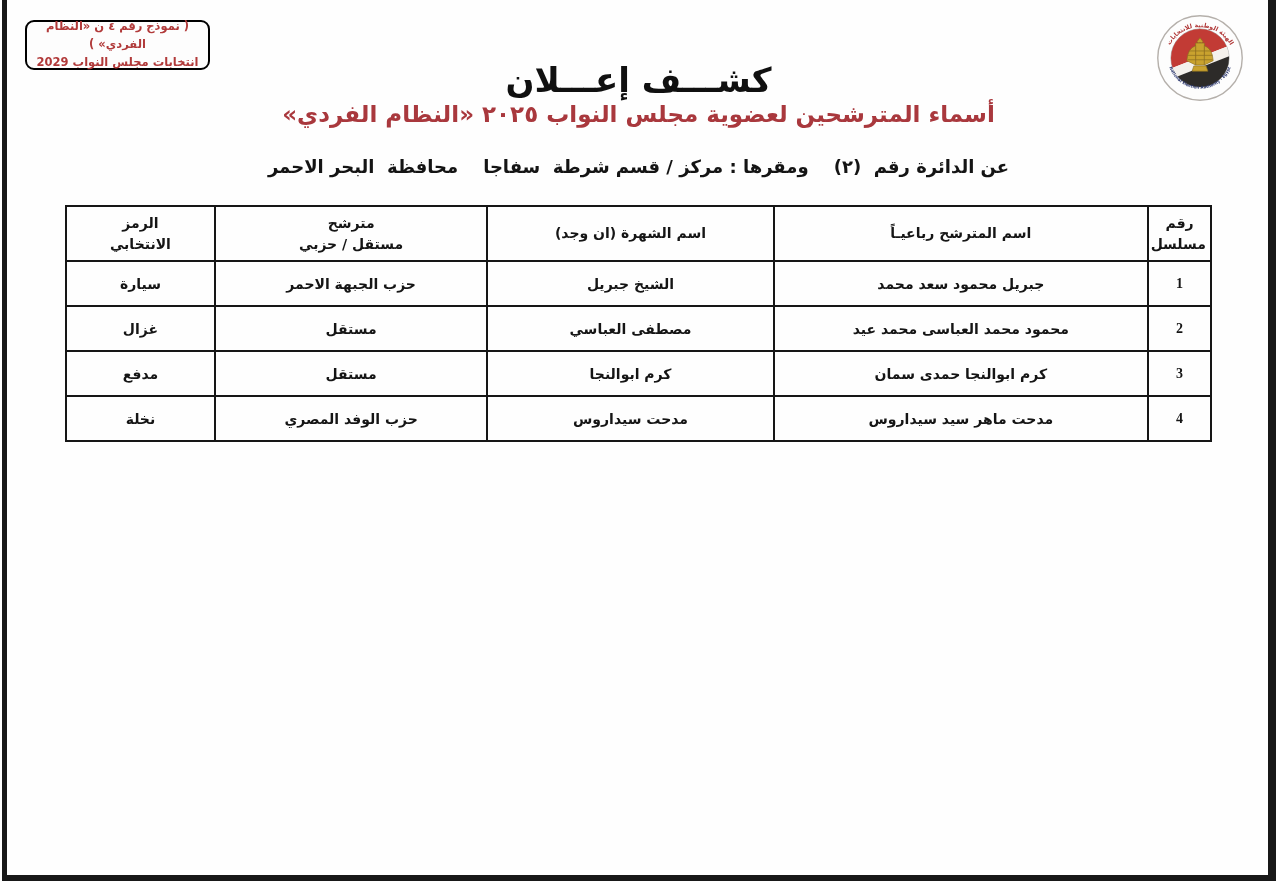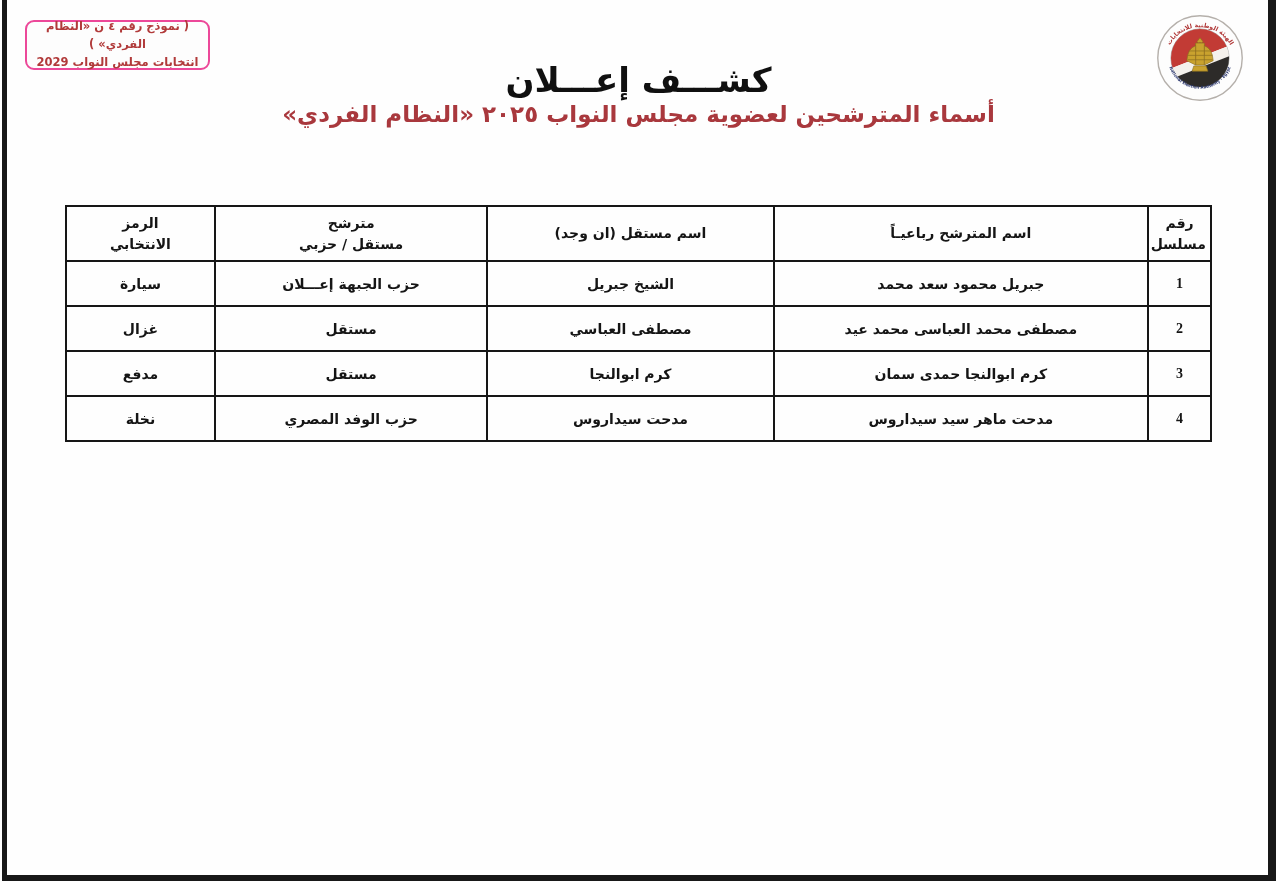--- a/index.html
+++ b/index.html
@@ -18,21 +18,21 @@
   
   .edge-left   { position: absolute; left: 2px;  top: 0; bottom: 0; width: 5px; background: #181818; }
   .edge-right  { position: absolute; right: 4px; top: 0; bottom: 0; width: 8px; background: #181818; }
   .edge-bottom { position: absolute; left: 2px;  right: 4px; bottom: 0; height: 6px; background: #181818; }
 
   
   .form-box {
     position: absolute;
     left: 25px; top: 20px;
     width: 181px; height: 46px;
-    border: 2px solid #ec4899;
+    border: 2px solid #000000;
     border-radius: 9px;
     background: #fdfdfd;
     display: flex; flex-direction: column;
     align-items: center; justify-content: center;
     direction: rtl;
     font-size: 11.5px; font-weight: bold;
     line-height: 1.55;
     color: #b13a3a;
     text-align: center;
   }
@@ -144,53 +144,54 @@
     </text>
     <text font-size="4.6" font-weight="bold" fill="#27336b" font-family="DejaVu Sans, sans-serif">
       <textPath href="#arcBot" startOffset="50%" text-anchor="middle">National Election Authority - Egypt</textPath>
     </text>
   </svg>
 </div>
 
 <div class="doc-header">
   <div class="doc-title">كشـــف إعـــلان</div>
   <div class="doc-subtitle">أسماء المترشحين لعضوية مجلس النواب ٢٠٢٥ «النظام الفردي»</div>
+  <div class="doc-district">عن الدائرة رقم  (٢)    ومقرها : مركز / قسم شرطة  سفاجا    محافظة  البحر الاحمر</div>
 </div>
 
 <table class="candidates">
   <colgroup>
     <col style="width:5.5%">
     <col style="width:32.7%">
     <col style="width:25%">
     <col style="width:23.8%">
     <col style="width:13%">
   </colgroup>
   <thead>
     <tr>
       <th>رقم
 مسلسل</th>
       <th>اسم المترشح رباعيـاً</th>
-      <th>اسم مستقل (ان وجد)</th>
+      <th>اسم الشهرة (ان وجد)</th>
       <th>مترشح
 مستقل / حزبي</th>
       <th>الرمز
 الانتخابي</th>
     </tr>
   </thead>
   <tbody>
     <tr>
       <td class="serial-cell">1</td>
       <td>جبريل محمود سعد محمد</td>
       <td>الشيخ جبريل</td>
-      <td>حزب الجبهة إعـــلان</td>
+      <td>حزب الجبهة الاحمر</td>
       <td>سيارة</td>
     </tr>
     <tr>
       <td class="serial-cell">2</td>
-      <td>مصطفى محمد العباسى محمد عيد</td>
+      <td>محمود محمد العباسى محمد عيد</td>
       <td>مصطفى العباسي</td>
       <td>مستقل</td>
       <td>غزال</td>
     </tr>
     <tr>
       <td class="serial-cell">3</td>
       <td>كرم ابوالنجا حمدى سمان</td>
       <td>كرم ابوالنجا</td>
       <td>مستقل</td>
       <td>مدفع</td>

